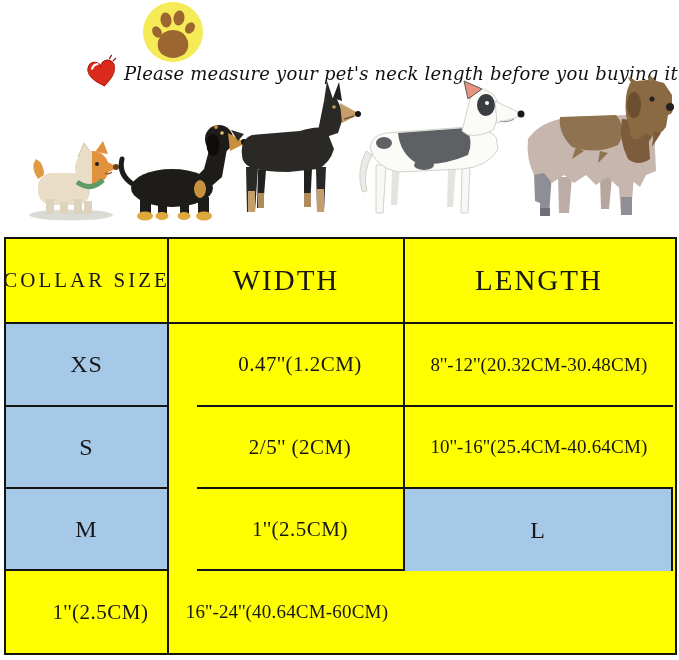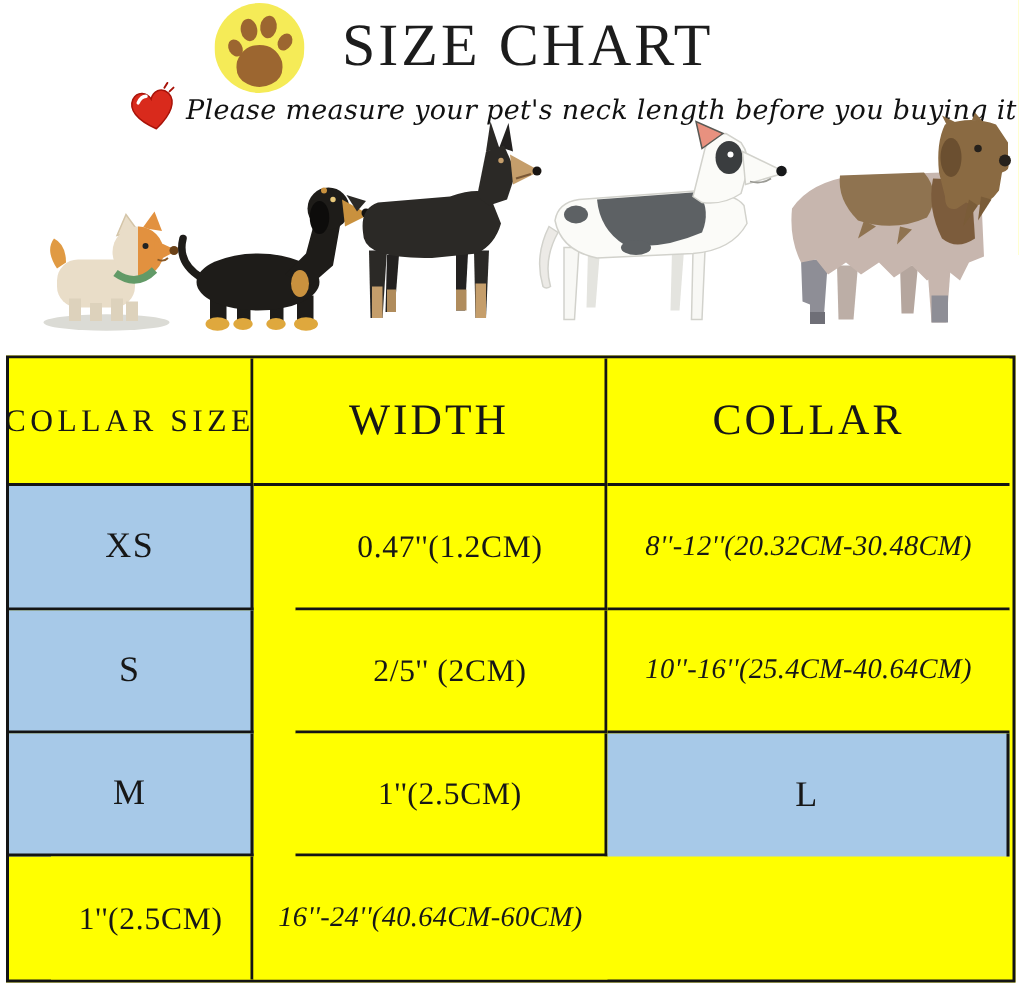--- a/index.html
+++ b/index.html
@@ -43,38 +43,37 @@
     border-right:2px solid var(--table-border);
     border-bottom:2px solid var(--table-border);
     background:var(--table-yellow);white-space:nowrap;overflow:hidden;
   }
   .cell.last-col{border-right:none;}
   .cell.last-row{border-bottom:none;}
   .cell.hdr-first{font-size:21px;letter-spacing:3px;}
   .cell.hdr{font-size:29px;letter-spacing:2px;}
   .cell.size-cell{background:var(--table-blue);font-size:24px;letter-spacing:1px;}
   .cell.width-cell{font-size:21px;letter-spacing:0.5px;margin-left:28px;}
-  .cell.length-cell{font-size:19px;letter-spacing:0.2px;font-style:italic;}
+  .cell.length-cell{font-size:19px;letter-spacing:0.2px;}
 </style>
 </head>
 <body>
 
 <div class="page">
 
   <div class="paw-badge">
     <svg viewBox="0 0 60 60" width="60" height="60">
       <circle cx="30" cy="30" r="30" fill="#f5eb57"></circle>
       <ellipse cx="14" cy="30" rx="4.5" ry="6" transform="rotate(-30 14 30)" fill="#9c6630"></ellipse>
       <ellipse cx="23" cy="18" rx="5.5" ry="7.5" transform="rotate(-10 23 18)" fill="#9c6630"></ellipse>
       <ellipse cx="36" cy="16" rx="5.5" ry="7.5" transform="rotate(8 36 16)" fill="#9c6630"></ellipse>
       <ellipse cx="47" cy="26" rx="4.5" ry="6" transform="rotate(32 47 26)" fill="#9c6630"></ellipse>
       <path d="M30 28 Q41 28 45 39 Q47 50 38 54 Q30 58 22 54 Q13 50 15 39 Q19 28 30 28 Z" fill="#9c6630"></path>
     </svg>
   </div>
-  <h1 class="page-title">SIZE CHART</h1>
 
   <div class="note-row">
     <span class="heart-wrap">
       <svg viewBox="0 0 36 34" width="36" height="34">
         <path d="M18 30 C6 22 2 14 6 8 C10 3 16 5 18 10 C20 5 26 3 30 8 C34 14 30 22 18 30 Z" fill="#d92a1c" stroke="#a81208" stroke-width="1"></path>
         <path d="M9 11 Q11.5 7 15 7.5" stroke="#ffffff" stroke-width="2.2" fill="none" stroke-linecap="round"></path>
         <path d="M28 4 L30.5 1.2 M31 7 L34 5" stroke="#a81208" stroke-width="1.3" stroke-linecap="round"></path>
       </svg>
     </span>
     <span class="note-text">Please measure your pet's neck length before you buying it.</span>
@@ -180,21 +179,21 @@
       <polygon points="654,56 652,72 661,58" fill="#7a5c38"></polygon>
       <ellipse cx="634" cy="30" rx="7" ry="13" fill="#6b4f30"></ellipse>
       <circle cx="670" cy="32" r="4" fill="#26211c"></circle>
       <circle cx="652" cy="24" r="2.5" fill="#26211c"></circle>
     </g>
   </svg>
 
   <div class="size-table">
     <div class="cell hdr-first">COLLAR SIZE</div>
     <div class="cell hdr">WIDTH</div>
-    <div class="cell hdr last-col">COLLAR</div>
+    <div class="cell hdr last-col">LENGTH</div>
 
     <div class="cell size-cell">XS</div>
     <div class="cell width-cell">0.47''(1.2CM)</div>
     <div class="cell length-cell last-col">8''-12''(20.32CM-30.48CM)</div>
 
     <div class="cell size-cell">S</div>
     <div class="cell width-cell">2/5'' (2CM)</div>
     <div class="cell length-cell last-col">10''-16''(25.4CM-40.64CM)</div>
 
     <div class="cell size-cell">M</div>

